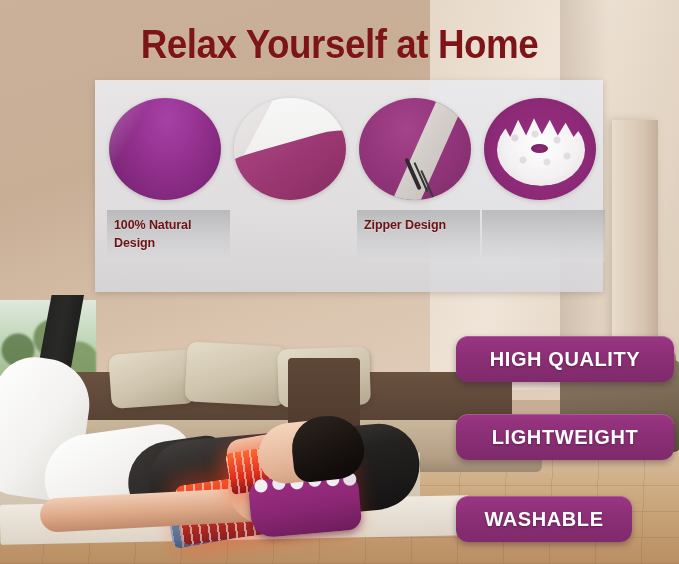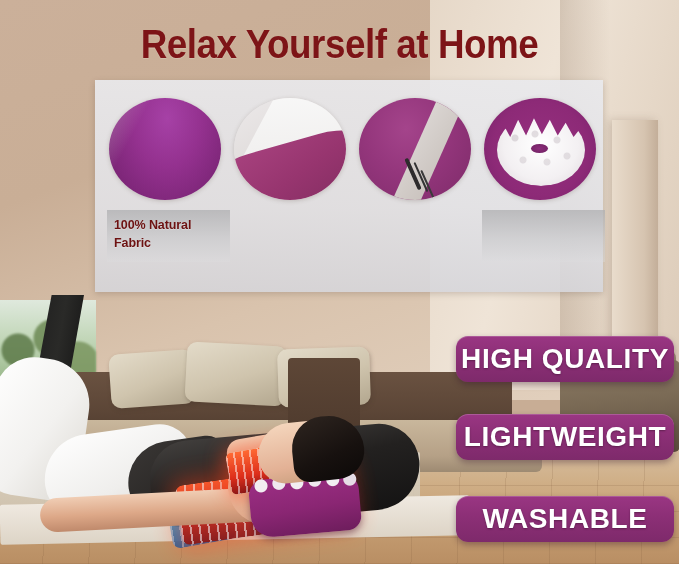--- a/index.html
+++ b/index.html
@@ -407,27 +407,27 @@
     border-radius: 12px;
     box-shadow: 0 3px 6px rgba(45,15,40,0.35), inset 0 1px 0 rgba(255,255,255,0.18);
     display: flex;
     align-items: center;
     justify-content: center;
   }
   .badge span {
     color: #ffffff;
     font-family: "Liberation Sans", sans-serif;
     font-weight: bold;
-    font-size: 28px;
+    font-size: 20px;
     letter-spacing: 0.6px;
     text-shadow: 0 1px 2px rgba(60,20,50,0.55);
   }
   .badge.b1 { left: 456px; top: 336px; width: 218px; }
   .badge.b2 { left: 456px; top: 414px; width: 218px; }
-  .badge.b3 { left: 456px; top: 496px; width: 218px; }
+  .badge.b3 { left: 456px; top: 496px; width: 176px; }
 </style>
 </head>
 <body>
 
 <div id="ad">
 
   <div class="room">
     <div class="wall-main"></div>
     <div class="wall-right"></div>
     <div class="wall-right-shadow"></div>
@@ -473,30 +473,34 @@
 
   <div class="headline">Relax Yourself at Home</div>
 
   <div class="panel">
     <div class="feat-row">
 
       <div class="feature f1">
         <div class="circle c-fabric"></div>
         <div class="feat-label two-line">
           <div>100% Natural</div>
-          <div>Fabric</div>
+          <div>Design</div>
         </div>
       </div>
 
       <div class="feature f2">
         <div class="circle c-sponge"></div>
       </div>
 
       <div class="feature f3">
         <div class="circle c-zipper"></div>
+        <div class="feat-label two-line">
+          <div>Zipper Design</div>
+          <div></div>
+        </div>
       </div>
 
       <div class="feature f4">
         <div class="circle c-nails">
           <div class="nail-disc"></div>
           <div class="nail-spikes"></div>
           <div class="nail-hole"></div>
         </div>
         <div class="feat-label two-line">
         </div>

